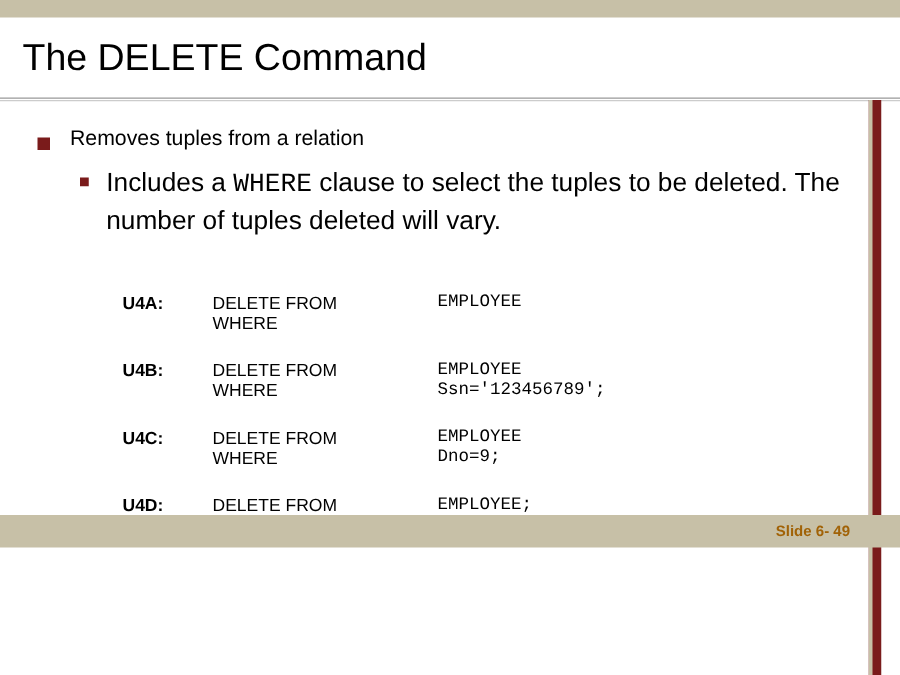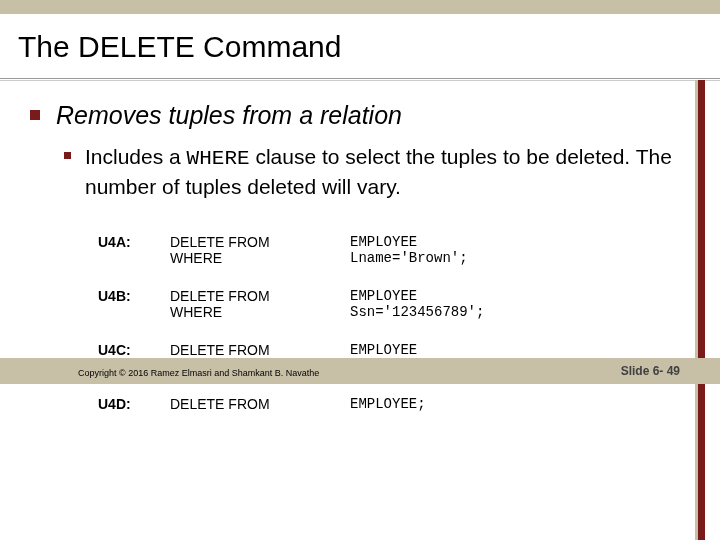--- a/index.html
+++ b/index.html
@@ -1,40 +1,40 @@
 <!DOCTYPE html>
 <html><head>
 <meta charset="utf-8">
 <style>
   * { box-sizing: border-box; margin: 0; padding: 0; }
   html, body { width: 720px; height: 540px; background: #fff; font-family: Arial, Helvetica, sans-serif; color: #000; }
-  .slide { position: relative; width: 720px; height: 384px; background: #fff; }
+  .slide { position: relative; width: 720px; height: 438px; background: #fff; }
   .topbar { position: absolute; left: 0; top: 0; width: 720px; height: 14px; background: #c7c0a7; }
   .titlewrap { position: absolute; left: 18px; top: 30px; width: 684px; }
   .title { font-size: 30px; font-weight: 400; color: #000; }
   .hr1 { position: absolute; left: 0; top: 78px; width: 720px; height: 1px; background: #999; }
   .hr2 { position: absolute; left: 0; top: 80px; width: 720px; height: 1px; background: #ccc; }
   .sideline { position: absolute; left: 695px; top: 80px; width: 10px; height: 460px; background: #7a1b1b; }
   .sideline-inner { position: absolute; left: 0; top: 0; width: 3px; height: 100%; background: #c7c0a7; }
   .body { position: absolute; left: 30px; top: 100px; width: 650px; }
   .b1 { display: flex; align-items: flex-start; margin-bottom: 12px; }
   .sq { width: 10px; height: 10px; background: #7a1b1b; flex: 0 0 10px; margin-top: 10px; margin-right: 16px; }
   .sq.small { width: 7px; height: 7px; flex: 0 0 7px; margin-top: 9px; margin-right: 14px; }
-  .t1 { font-size: 25px; line-height: 1.25; font-style: italic; }
+  .t1 { font-size: 17px; line-height: 1.25; }
   .b2 { display: flex; align-items: flex-start; margin-left: 34px; margin-bottom: 16px; }
   .t2 { font-size: 21px; line-height: 1.3; }
   .mono { font-family: "Courier New", Courier, monospace; }
   .sql { position: absolute; left: 98px; top: 234px; width: 560px; font-family: Arial, Helvetica, sans-serif; font-size: 14px; color: #000; }
   .stmt { display: grid; grid-template-columns: 72px 180px 1fr; row-gap: 0; margin-bottom: 22px; }
   .lbl { font-weight: 700; }
   .kw { font-weight: 400; }
   .arg { font-weight: 400; font-family: Liberation Mono, monospace; }
   .footer { position: absolute; left: 0; bottom: 0; width: 720px; height: 26px; background: #c7c0a7; }
   .copyright { position: absolute; left: 78px; bottom: 6px; font-size: 9px; color: #000; }
-  .slidenum { position: absolute; right: 40px; bottom: 6px; font-size: 12px; font-weight: 700; color: #404040; }
+  .slidenum { position: absolute; right: 40px; bottom: 6px; font-size: 12px; font-weight: 700; color: #a16207; }
 </style>
 </head>
 <body>
 
 <div class="slide">
   <div class="topbar"></div>
 
   <div class="titlewrap">
     <div class="title">The DELETE Command</div>
   </div>
@@ -57,21 +57,20 @@
     </div>
   </div>
 
   <div class="sql" id="sql">
       <div class="stmt">
         <div class="lbl">U4A:</div>
         <div class="kw">DELETE FROM</div>
         <div class="arg">EMPLOYEE</div>
         <div class="lbl"></div>
         <div class="kw">WHERE</div>
-        <div class="arg">Lname='Brown';</div>
       </div>
       <div class="stmt">
         <div class="lbl">U4B:</div>
         <div class="kw">DELETE FROM</div>
         <div class="arg">EMPLOYEE</div>
         <div class="lbl"></div>
         <div class="kw">WHERE</div>
         <div class="arg">Ssn='123456789';</div>
       </div>
       <div class="stmt">
@@ -83,15 +82,14 @@
         <div class="arg">Dno=9;</div>
       </div>
       <div class="stmt">
         <div class="lbl">U4D:</div>
         <div class="kw">DELETE FROM</div>
         <div class="arg">EMPLOYEE;</div>
       </div>
     </div>
 
   <div class="footer"></div>
-  <div class="copyright">Copyright © 2016 Ramez Elmasri and Shamkant B. Navathe</div>
   <div class="slidenum">Slide 6- 49</div>
 </div>
 
 </body></html>

